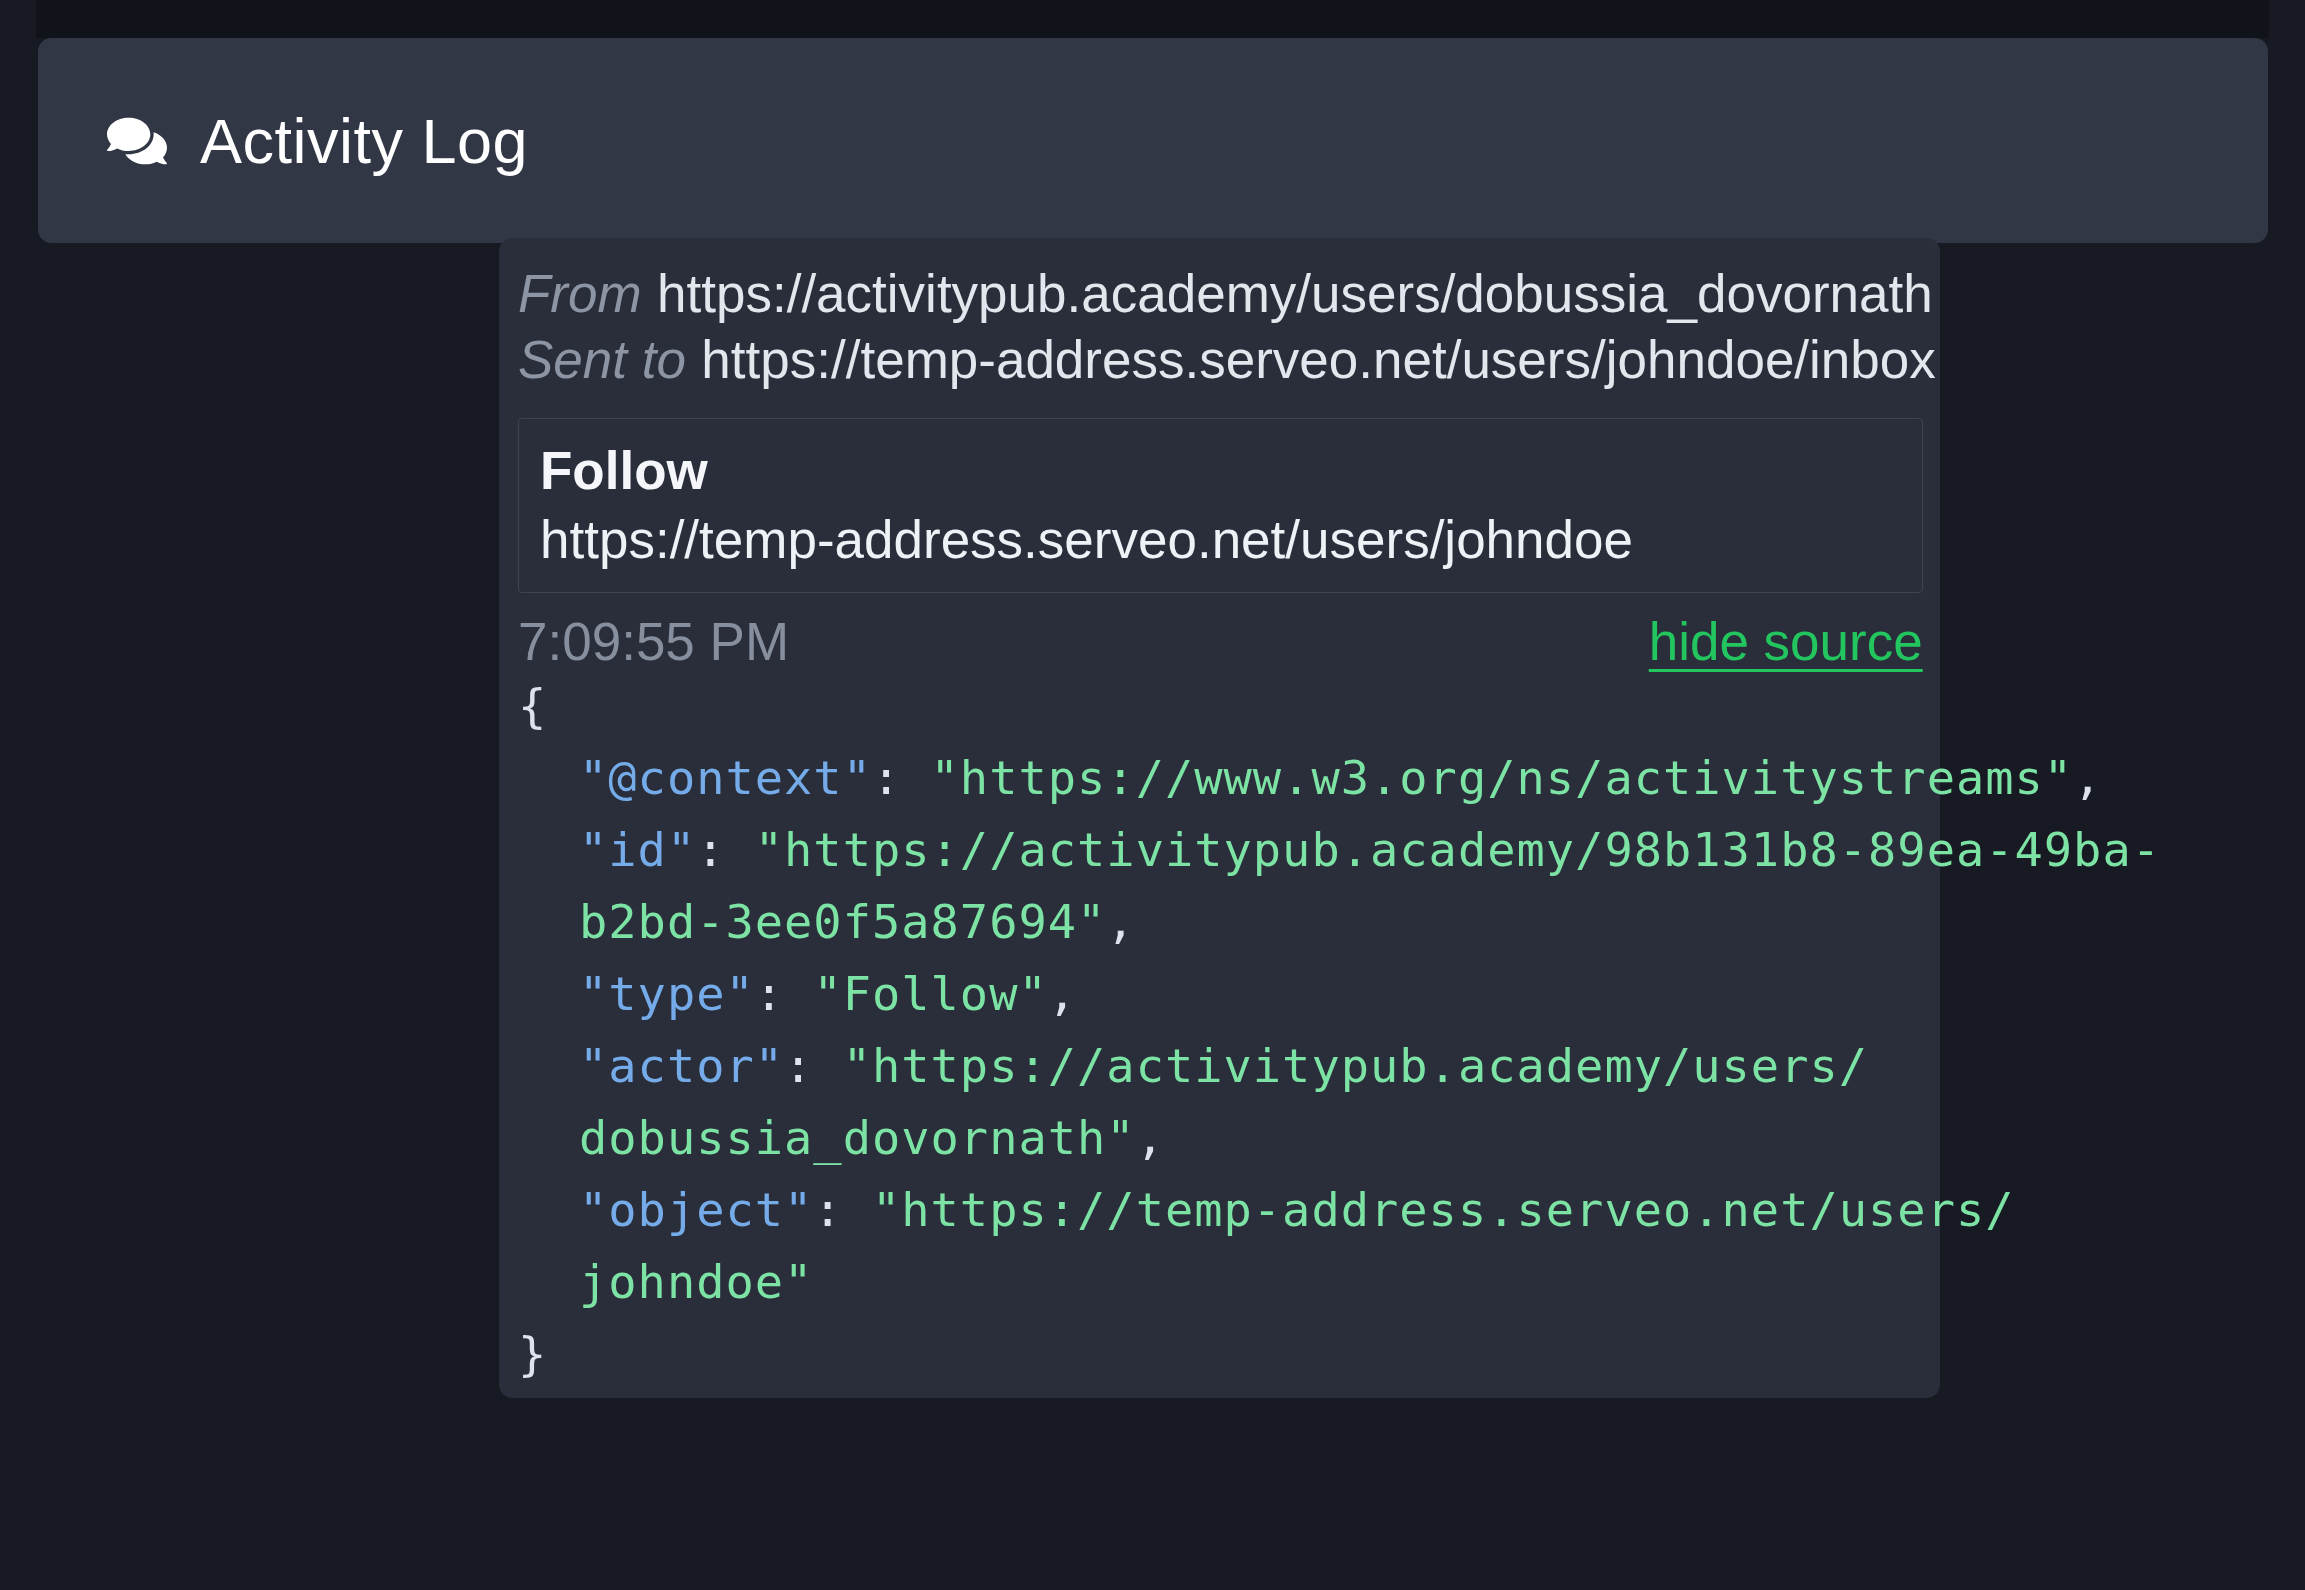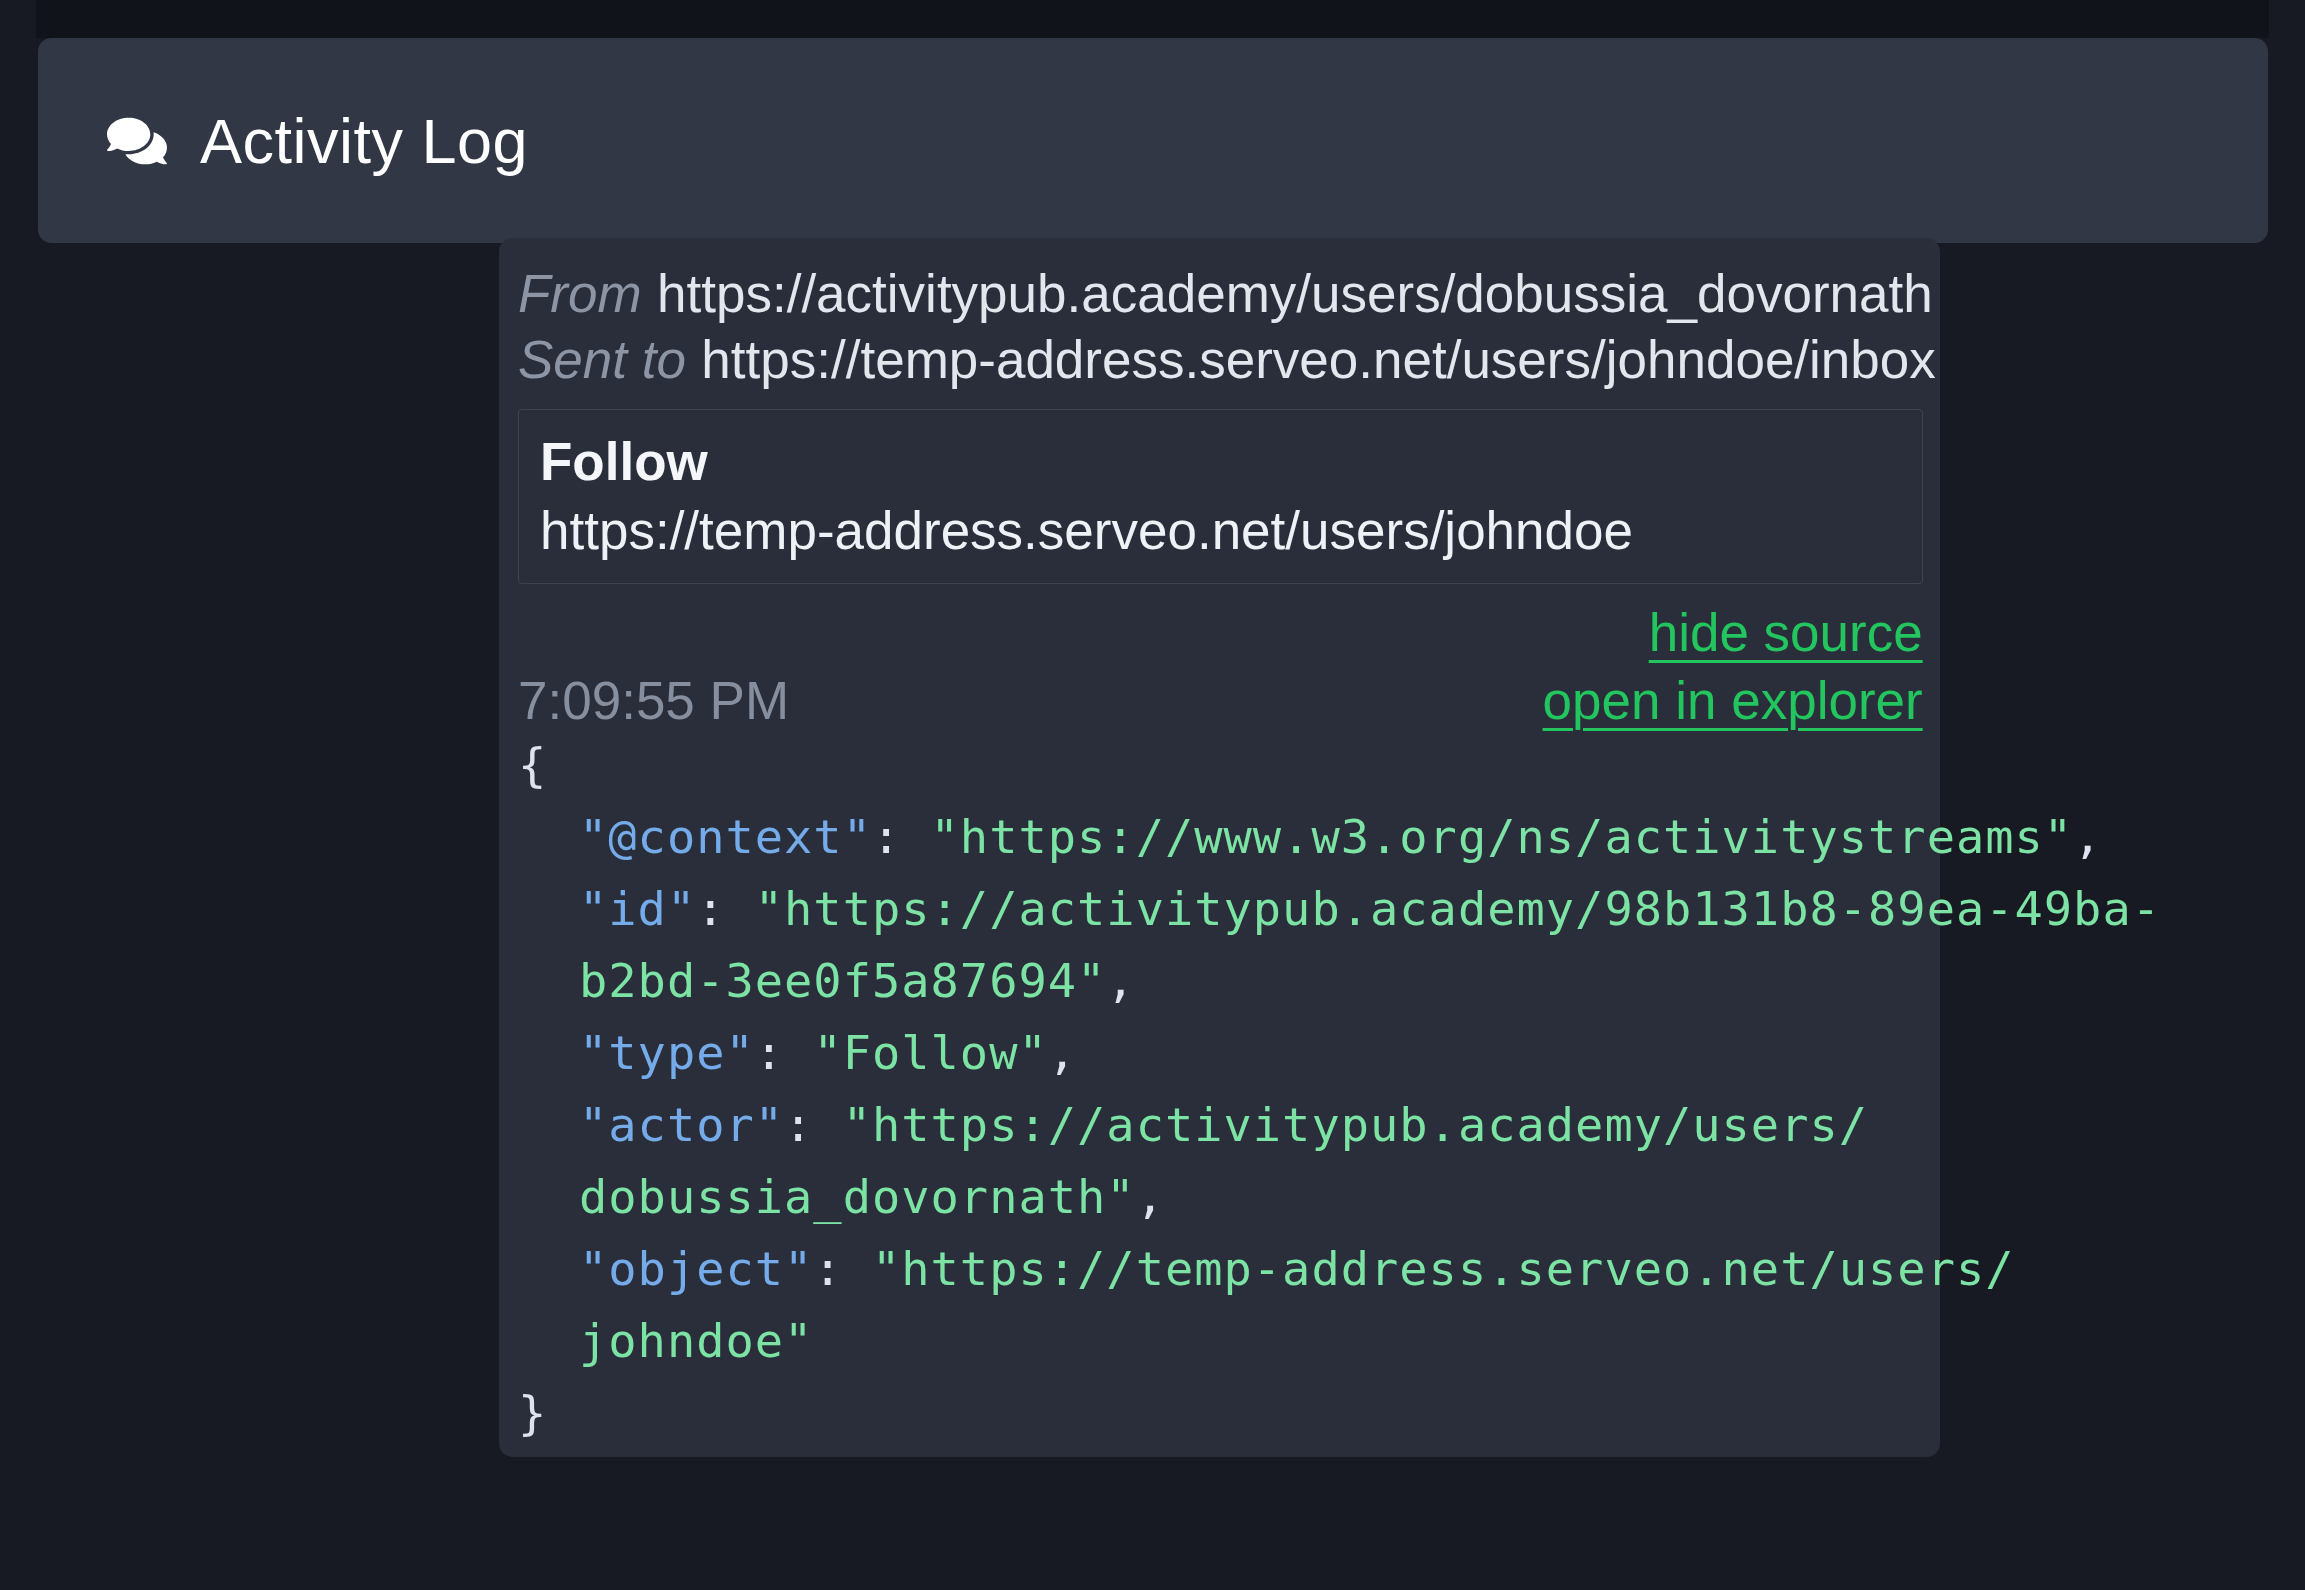--- a/index.html
+++ b/index.html
@@ -27,21 +27,21 @@
   .activity-card{
     position:absolute;left:499px;top:238px;width:1441px;
     background:#292e3a;border-radius:13.4px;
     box-sizing:border-box;padding:23px 17.3px 7.7px 19px;
   }
   .meta-line{font-size:53px;line-height:66px;white-space:nowrap;}
   .meta-label{font-style:italic;color:#8d95a5;margin-right:15.4px;}
   .meta-url{color:#e2e7ee;}
   
   .summary-box{
-    margin-top:16px;border:1.9px solid #3e4453;border-radius:3.8px;
+    margin-top:25px;border:1.9px solid #3e4453;border-radius:3.8px;
     padding:17.3px 21px;box-sizing:border-box;
   }
   .summary-type{font-size:53px;line-height:69px;font-weight:700;color:#f4f6fa;}
   .summary-target{font-size:53px;line-height:69px;font-weight:400;color:#eef1f6;white-space:nowrap;}
   
   .meta-row{
     margin-top:15.4px;display:flex;justify-content:space-between;align-items:flex-end;
   }
   .timestamp{font-size:53px;line-height:68px;color:#878f9e;white-space:nowrap;}
   .links-col{display:flex;flex-direction:column;align-items:flex-end;}
@@ -85,21 +85,20 @@
 
   <div class="summary-box">
     <div class="summary-type">Follow</div>
     <div class="summary-target">https://temp-address.serveo.net/users/johndoe</div>
   </div>
 
   <div class="meta-row">
     <div class="timestamp">7:09:55 PM</div>
     <div class="links-col">
         <a class="entry-link">hide source</a>
-        <a class="entry-link">open in explorer</a>
       </div>
   </div>
 
   <div class="code-block">
       <div class="code-line"><span class="tok-p">{</span></div>
       <div class="code-line indent"><span class="tok-k">"@context"</span><span class="tok-p">: </span><span class="tok-s">"https://www.w3.org/ns/activitystreams"</span><span class="tok-p">,</span></div>
       <div class="code-line indent"><span class="tok-k">"id"</span><span class="tok-p">: </span><span class="tok-s">"https://activitypub.academy/98b131b8-89ea-49ba-</span></div>
       <div class="code-line indent"><span class="tok-s">b2bd-3ee0f5a87694"</span><span class="tok-p">,</span></div>
       <div class="code-line indent"><span class="tok-k">"type"</span><span class="tok-p">: </span><span class="tok-s">"Follow"</span><span class="tok-p">,</span></div>
       <div class="code-line indent"><span class="tok-k">"actor"</span><span class="tok-p">: </span><span class="tok-s">"https://activitypub.academy/users/</span></div>

